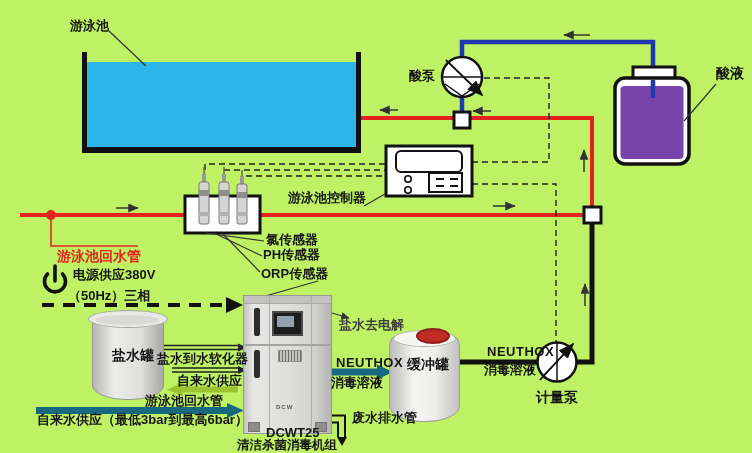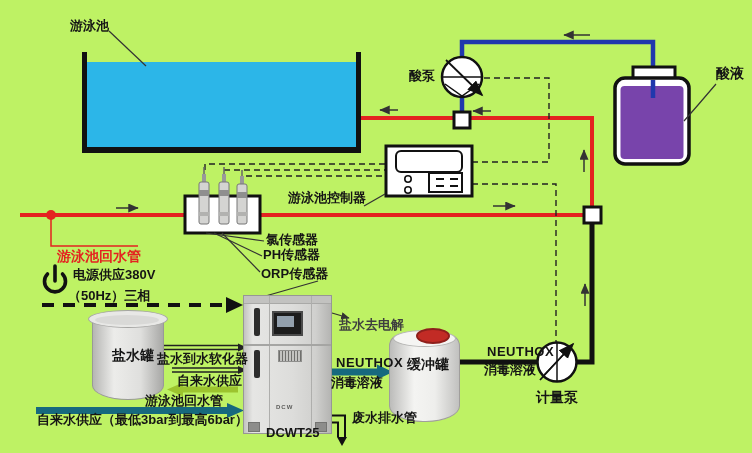--- a/index.html
+++ b/index.html
@@ -255,17 +255,18 @@
   <div class="lbl" style="left:157px;top:352px">盐水到水软化器</div>
   <div class="lbl" style="left:177px;top:374px">自来水供应</div>
   <div class="lbl" style="left:145px;top:394px">游泳池回水管</div>
   <div class="lbl" style="left:37px;top:413px">自来水供应（最低3bar到最高6bar）</div>
   <div class="lbl grey-t" style="left:339px;top:318px">盐水去电解</div>
   <div class="lbl sz11" style="left:336px;top:356px">NEUTHOX</div>
   <div class="lbl" style="left:331px;top:376px">消毒溶液</div>
   <div class="lbl sz14" style="left:407px;top:357px">缓冲罐</div>
   <div class="lbl" style="left:352px;top:411px">废水排水管</div>
   <div class="lbl" style="left:266px;top:426px">DCWT25</div>
+  <div class="lbl sz12" style="left:237px;top:439px">清洁杀菌消毒机组</div>
   <div class="lbl sz11" style="left:487px;top:345px">NEUTHOX</div>
   <div class="lbl" style="left:484px;top:363px">消毒溶液</div>
   <div class="lbl sz14" style="left:536px;top:390px">计量泵</div>
 
 </div>
 
 </body></html>

